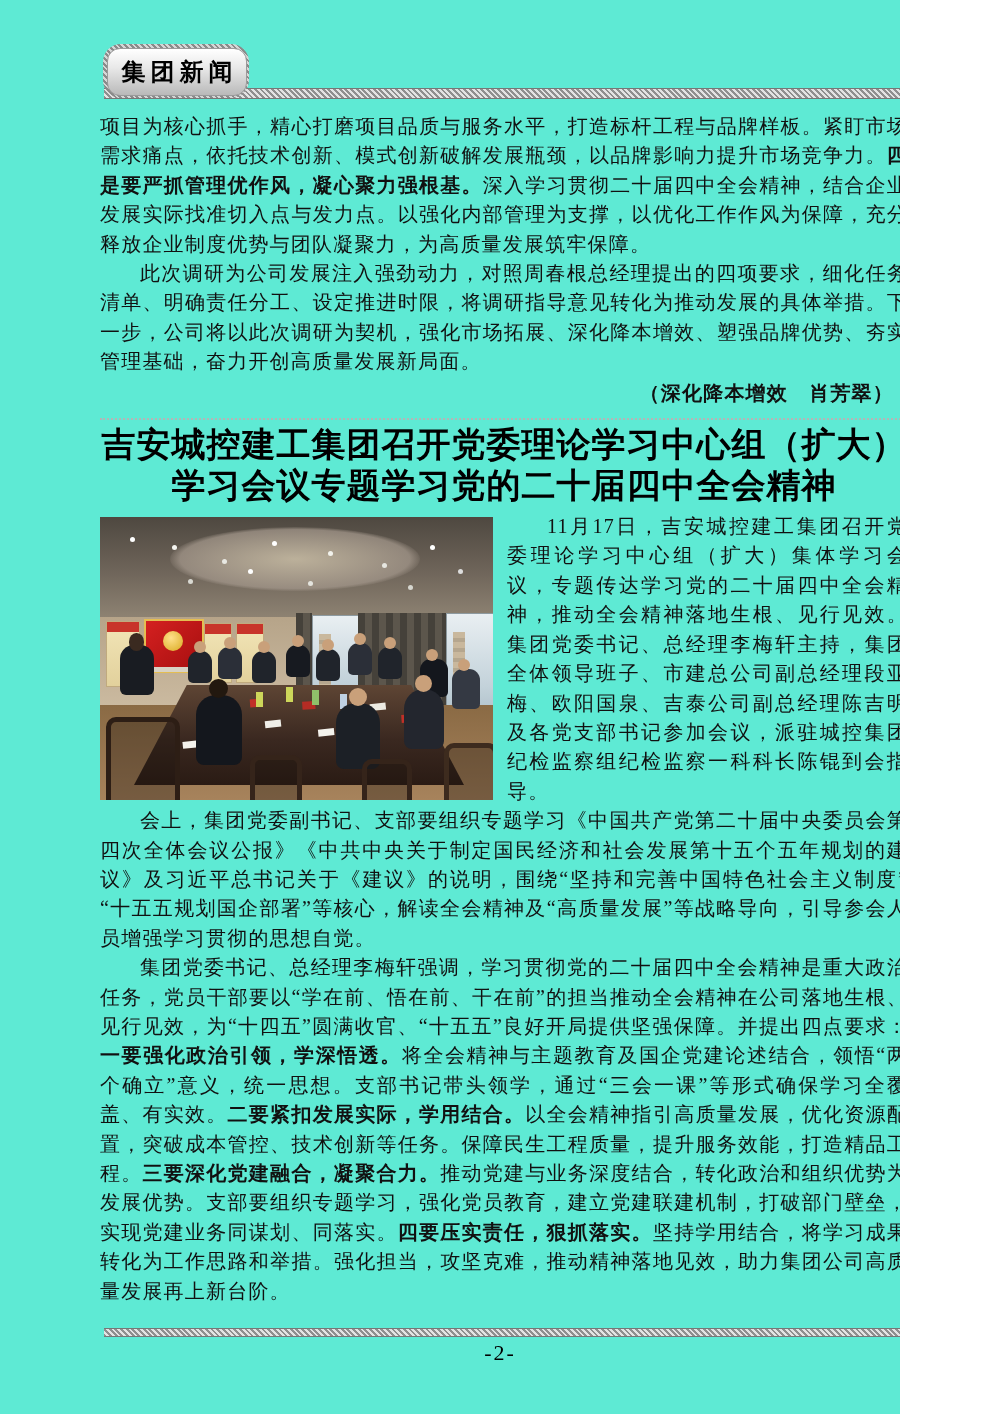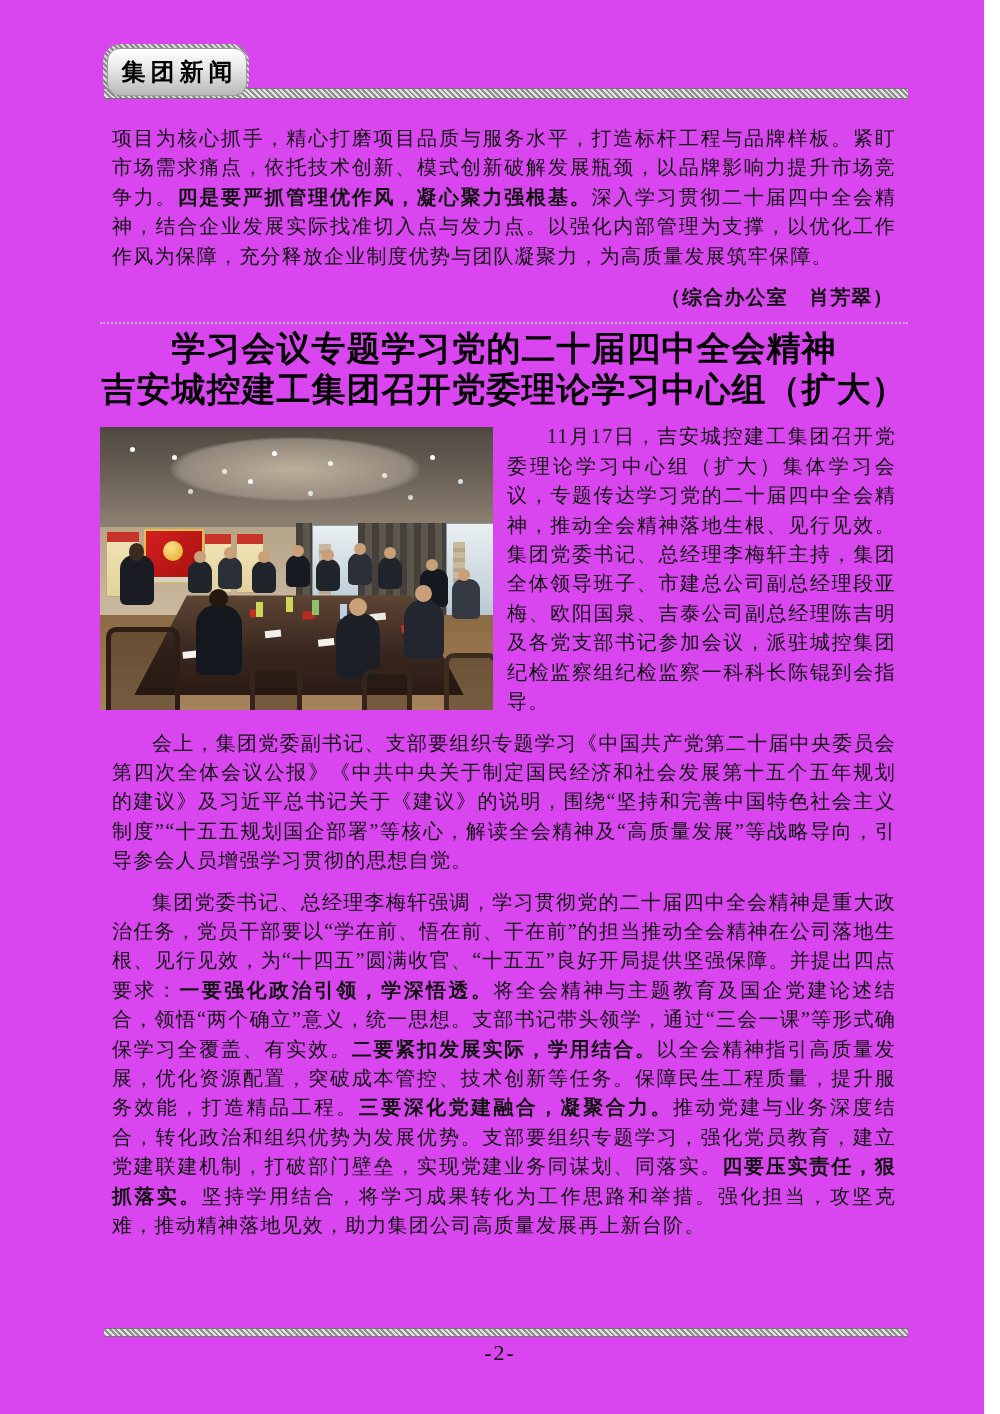--- a/index.html
+++ b/index.html
@@ -1,35 +1,35 @@
 <!DOCTYPE html>
 <html lang="zh"><head>
 <meta charset="utf-8">
 <style>
   html,body{margin:0;padding:0;background:#ffffff;}
-  .page{position:relative;width:984px;height:1414px;background:#d946ef;overflow:hidden;
+  .page{position:relative;width:900px;height:1414px;background:#5eead4;overflow:hidden;
         font-family:"Liberation Serif","DejaVu Serif",serif;color:#111;}
 
   
   .badge-line{position:absolute;left:104px;top:88px;width:804px;height:9px;
       background:repeating-linear-gradient(45deg,#8f8f8f 0 2px,#e3e3e3 2px 4px);
       border-top:1px solid #777;border-bottom:1px solid #777;}
   .section-badge{position:absolute;left:103px;top:44px;width:146px;height:54px;
       border-radius:18px;padding:4px;box-sizing:border-box;
       background:repeating-linear-gradient(45deg,#8a8a8a 0 2px,#d6d6d6 2px 4px);}
   .section-badge-inner{width:100%;height:100%;border-radius:13px;
       background:linear-gradient(180deg,#ffffff 0%,#e9e9e9 40%,#b9b9b9 100%);
       border:1px solid #9a9a9a;display:flex;align-items:center;justify-content:center;}
   .section-badge-inner span{font-family:"Liberation Sans","DejaVu Sans",sans-serif;
       font-weight:700;font-size:24px;letter-spacing:5px;color:#000;padding-left:5px;}
 
   
   .content{position:absolute;left:100px;top:112px;width:808px;font-size:20px;
       line-height:29.4px;letter-spacing:1.2px;text-align:justify;}
-  .para{margin:12px;text-align:justify;}
+  .para{margin:0;text-align:justify;}
   .para.indent{text-indent:2em;}
   .b{font-weight:700;}
   .byline{text-align:right;font-weight:700;padding-right:14px;margin:2px 0 0 0;}
   .dotted-rule{border-top:2px dotted #b5b5b5;margin:10px 0 4px 0;height:0;}
 
   
   .title{margin:2px 0 6px 0;text-align:center;font-weight:700;color:#000;
       font-size:34px;line-height:41px;letter-spacing:1px;}
   .title .tl{display:block;}
 
@@ -114,30 +114,31 @@
     <div class="section-badge-inner">
       <span>集团新闻</span>
     </div>
   </div>
 
   <div class="content">
 
     <section>
       <div>
           <p class="para"><span>项目为核心抓手，精心打磨项目品质与服务水平，打造标杆工程与品牌样板。紧盯市场需求痛点，依托技术创新、模式创新破解发展瓶颈，以品牌影响力提升市场竞争力。</span><span class="b">四是要严抓管理优作风，凝心聚力强根基。</span><span>深入学习贯彻二十届四中全会精神，结合企业发展实际找准切入点与发力点。以强化内部管理为支撑，以优化工作作风为保障，充分释放企业制度优势与团队凝聚力，为高质量发展筑牢保障。</span></p>
+          <p class="para indent"><span>此次调研为公司发展注入强劲动力，对照周春根总经理提出的四项要求，细化任务清单、明确责任分工、设定推进时限，将调研指导意见转化为推动发展的具体举措。下一步，公司将以此次调研为契机，强化市场拓展、深化降本增效、塑强品牌优势、夯实管理基础，奋力开创高质量发展新局面。</span></p>
         </div>
-      <p class="byline">（综合办公室　肖芳翠）</p>
+      <p class="byline">（深化降本增效　肖芳翠）</p>
     </section>
 
     <div class="dotted-rule"></div>
 
     <section>
       <h1 class="title">
+        <span class="tl">吉安城控建工集团召开党委理论学习中心组（扩大）</span>
         <span class="tl">学习会议专题学习党的二十届四中全会精神</span>
-        <span class="tl">吉安城控建工集团召开党委理论学习中心组（扩大）</span>
       </h1>
 
       <div>
 
         <div class="photo">
           <div class="ph-ceiling"></div>
           <div class="ph-cove"></div>
           <div class="ph-light"></div>
           <div class="ph-wall"></div>
           <div class="ph-poster p1">

